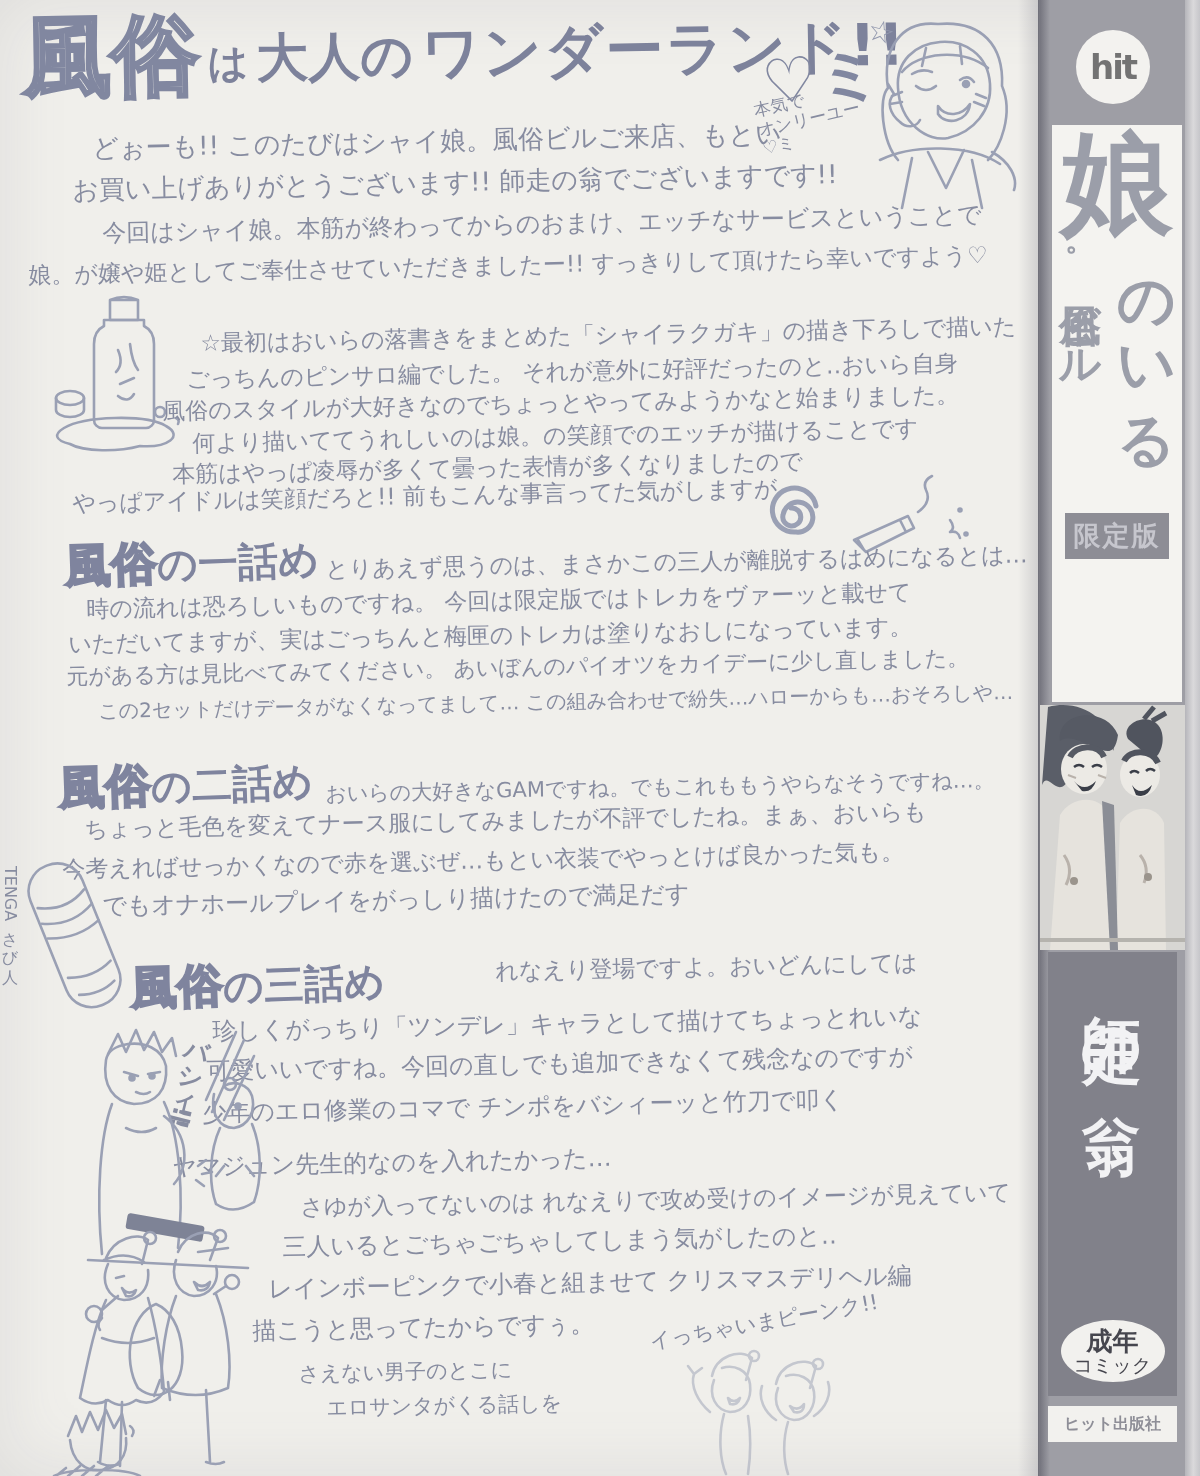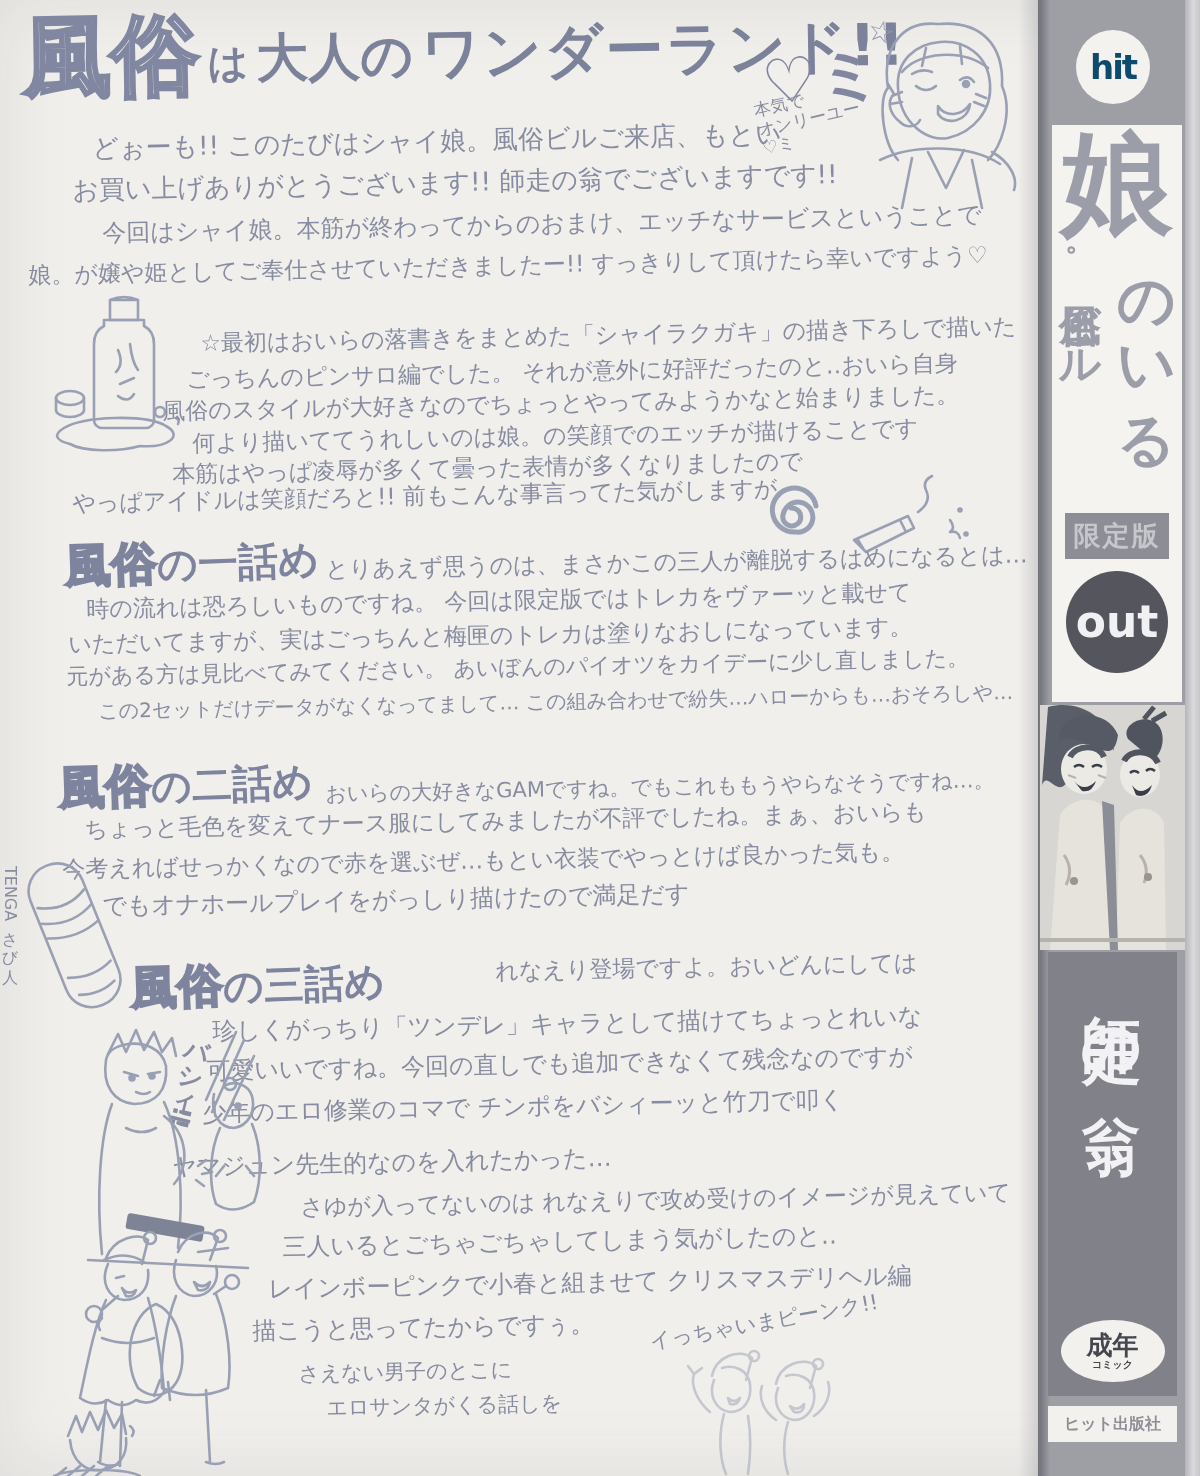--- a/index.html
+++ b/index.html
@@ -26,42 +26,42 @@
   .vtext{position:absolute;writing-mode:vertical-rl;color:#878ca0;line-height:1;}
   svg.doodle{position:absolute;overflow:visible;}
   svg.doodle *{fill:none;stroke:#9aa0b4;stroke-width:2.6;stroke-linecap:round;stroke-linejoin:round;}
   
   .spine{position:absolute;left:1040px;top:0;width:145px;height:1476px;background:#9e9ea5;}
   .spine::before{content:'';position:absolute;left:-2px;top:0;width:12px;height:100%;
       background:linear-gradient(90deg,#6d6d77,rgba(158,158,165,0));}
   .fold-shadow{position:absolute;left:1018px;top:0;width:22px;height:1476px;
       background:linear-gradient(90deg,rgba(120,120,132,0),rgba(120,120,132,.28));}
   .hit-logo{position:absolute;left:36px;top:30px;width:74px;height:74px;border-radius:50%;
-      background:#f3f2ef;color:#0c4a6e;display:flex;align-items:center;justify-content:center;
+      background:#f3f2ef;color:#737373;display:flex;align-items:center;justify-content:center;
       font-weight:800;font-size:34px;letter-spacing:-2px;}
   .title-box{position:absolute;left:12px;top:125px;width:130px;height:577px;background:#f4f3f0;}
   .t-main{font-size:112px;line-height:1.05;text-align:center;color:#9b9ea9;font-weight:800;}
   .t-cols{display:flex;justify-content:space-between;padding:0 6px;height:258px;}
   .t-left{writing-mode:vertical-rl;font-size:42px;font-weight:800;color:#9b9ea9;line-height:1.05;}
   .t-left .period{font-size:30px;}
   .t-right{writing-mode:vertical-rl;font-size:58px;font-weight:800;color:#9b9ea9;line-height:1;}
   .limited{width:104px;height:46px;background:#8d8d95;color:#c6c6cd;font-size:27px;font-weight:800;
       display:flex;align-items:center;justify-content:center;margin:12px auto 0;letter-spacing:2px;}
   .out-circle{width:102px;height:102px;border-radius:50%;background:#55555d;color:#f1f1f3;
       font-size:44px;font-weight:800;display:flex;align-items:center;justify-content:center;margin:12px auto 0;}
   .cover-art{position:absolute;left:0;top:705px;width:145px;height:245px;}
   .author-box{position:absolute;left:8px;top:952px;width:129px;height:444px;background:#81818a;
       display:flex;flex-direction:column;align-items:center;}
   .author-text{writing-mode:vertical-rl;font-size:60px;color:#f2f2f4;font-weight:800;
       letter-spacing:10px;margin-top:16px;line-height:1;}
   .rating-oval{width:104px;height:62px;border-radius:50%;background:#f2f1ee;color:#46464e;
       display:flex;flex-direction:column;align-items:center;justify-content:center;
       margin-top:auto;margin-bottom:14px;line-height:1;}
   .rating-oval .rt{font-size:26px;font-weight:900;}
-  .rating-oval .rb{font-size:10px;font-weight:700;margin-top:2px;}
+  .rating-oval .rb{font-size:19px;font-weight:400;margin-top:2px;}
   .publisher-box{position:absolute;left:8px;top:1406px;width:129px;height:36px;background:#f2f1ee;
       color:#8e8e97;font-weight:800;font-size:16px;display:flex;align-items:center;justify-content:center;}
   .page-edge{position:absolute;left:1185px;top:0;width:15px;height:1476px;
       background:linear-gradient(90deg,#b5b5ba,#dad9db 55%,#c6c6ca);}
 </style>
 </head>
 <body>
 
 <div class="page">
 
@@ -221,21 +221,20 @@
     </div>
     <div class="title-box">
       <div class="t-main">娘</div>
       <div class="t-cols">
         <div class="t-left">
           <span class="period">。</span><span>風俗ビル</span>
         </div>
         <div class="t-right">のいる</div>
       </div>
       <div class="limited">限定版</div>
-      <div class="out-circle">out</div>
     </div>
     <svg class="cover-art" viewBox="0 0 145 245">
       <rect width="145" height="245" fill="#d7d6d3"></rect>
       <path d="M8,2 C40,-6 70,12 74,46 C66,30 36,38 30,72 C18,98 8,64 2,80 Z" fill="#5a5e68"></path>
       <path d="M20,36 C16,6 66,0 78,30 C74,58 60,40 54,44 C40,34 26,30 20,36 Z" fill="#565a64"></path>
       <ellipse cx="44" cy="64" rx="23" ry="25" fill="#eceae5"></ellipse>
       <path d="M30,52 C36,40 58,38 64,52" fill="none" stroke="#565a64" stroke-width="6"></path>
       <path d="M34,62 q5,-4 10,0 M52,62 q5,-4 10,0" fill="none" stroke="#3a3e48" stroke-width="2.5"></path>
       <path d="M34,76 Q44,88 56,76 Q52,88 42,86 Z" fill="#3a3e48"></path>
       <path d="M28,70 l8,3 M58,70 l8,3" stroke="#b9b2ab" stroke-width="2" fill="none"></path>

